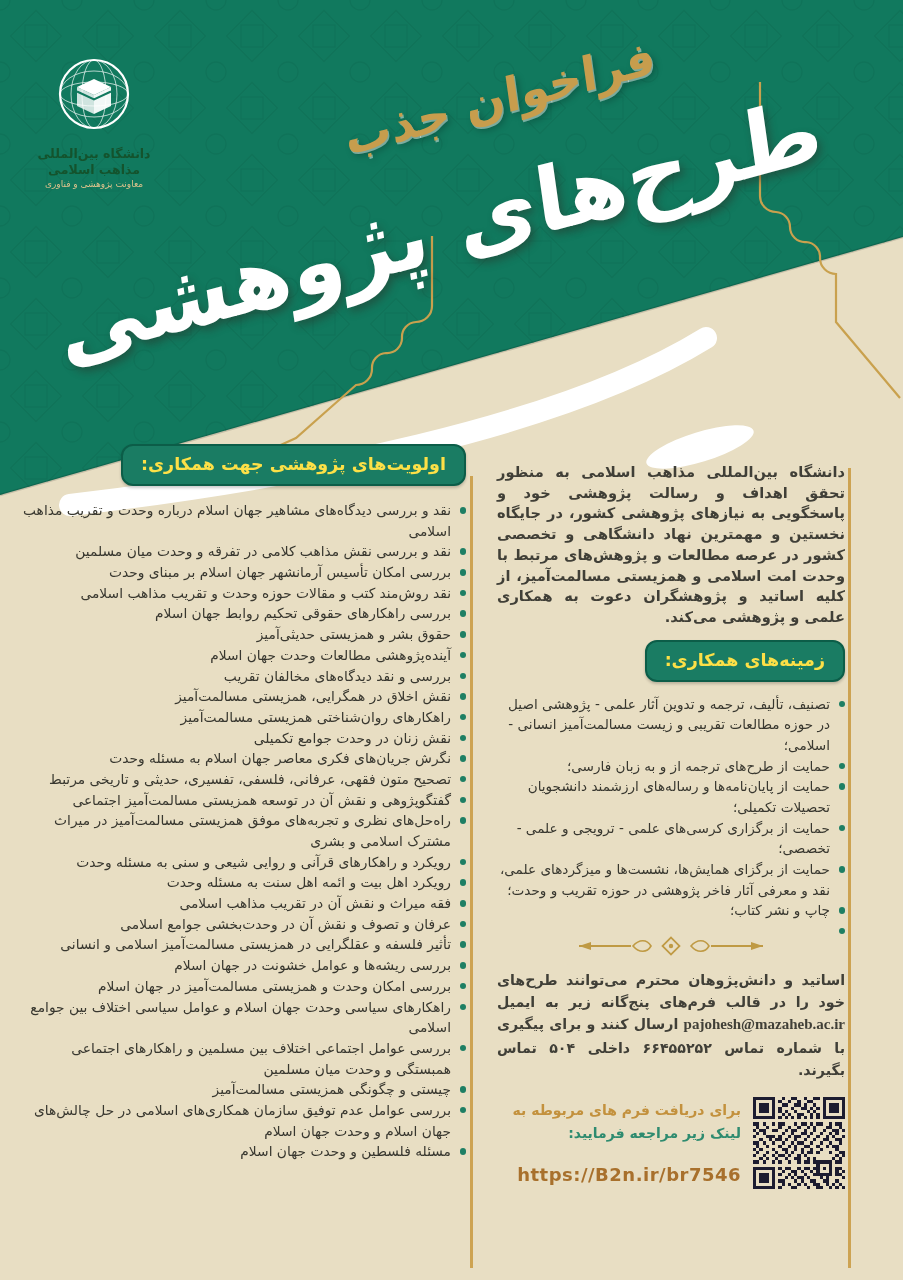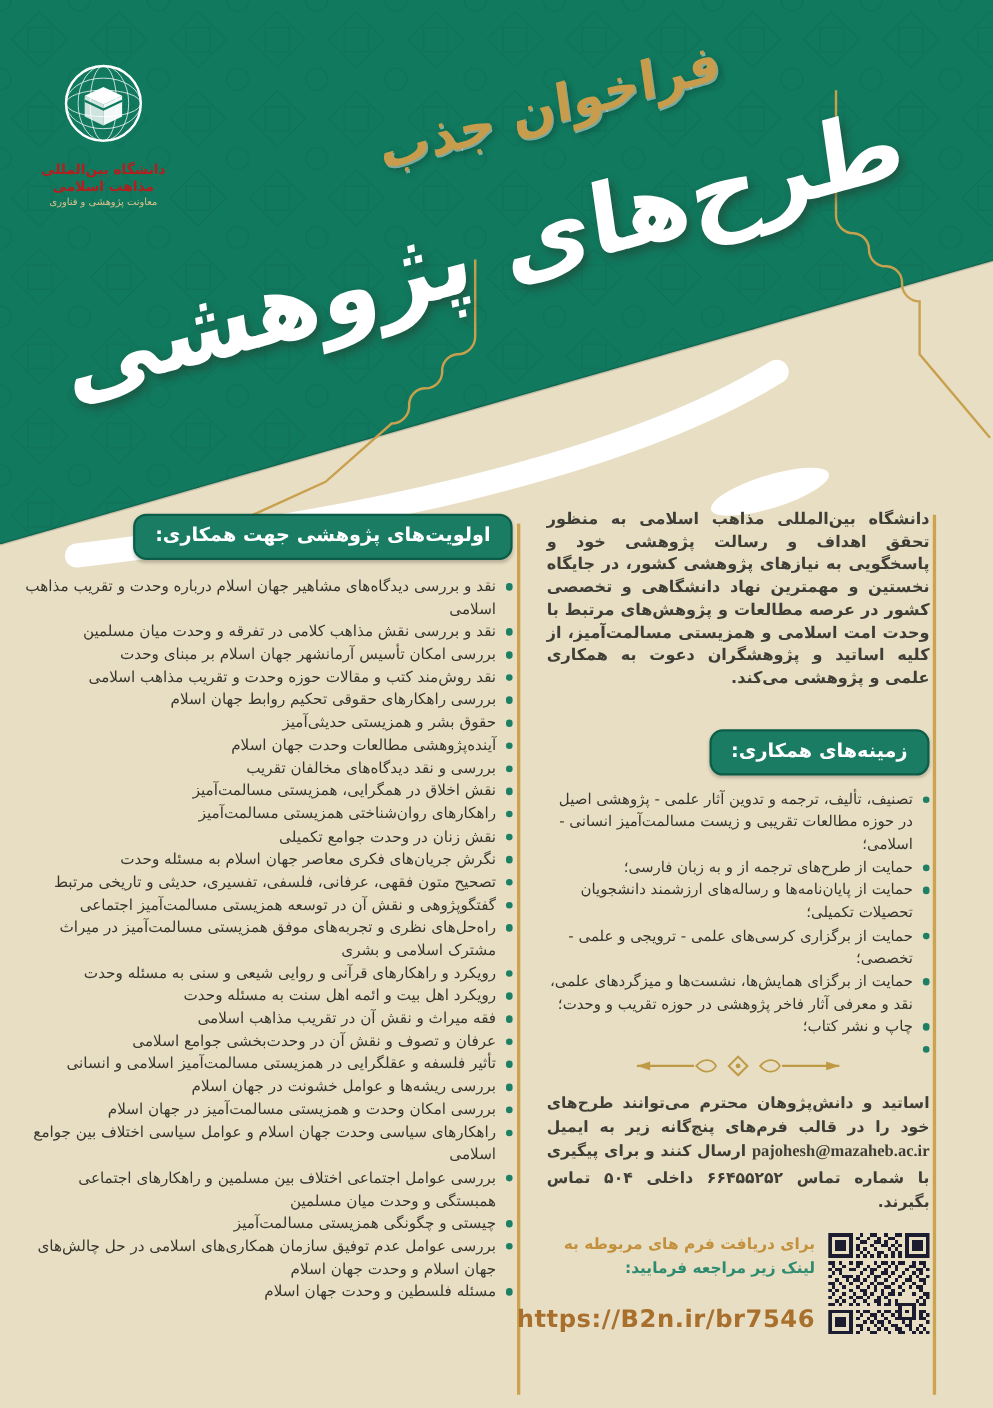--- a/index.html
+++ b/index.html
@@ -4,45 +4,44 @@
 <style>
   html,body{margin:0;padding:0;background:#555;}
   .poster{
     position:relative;width:903px;height:1280px;margin:0 auto;
     background:#e8dec3;overflow:hidden;direction:rtl;
     font-family:"DejaVu Sans",sans-serif;color:#3c3b33;
   }
   .bg-svg{position:absolute;inset:0;width:903px;height:1280px;display:block;}
   
   .logo{position:absolute;left:16px;top:56px;width:156px;text-align:center;z-index:5;}
-  .logo .org{margin-top:6px;font-size:12.5px;font-weight:bold;color:#b91c1c;line-height:1.25;}
+  .logo .org{margin-top:6px;font-size:12.5px;font-weight:bold;color:#14532d;line-height:1.25;}
   .logo .dept{margin-top:2px;font-size:9px;color:#dcc28c;}
   
   .cal-kicker{
     position:absolute;left:295px;top:70px;width:410px;z-index:4;
     transform:rotate(-15deg) skewX(-7deg);
     font-size:47px;font-weight:bold;color:#c79d4d;text-align:center;white-space:nowrap;
     text-shadow:1px 2px 0 rgba(255,255,255,.45),3px 4px 7px rgba(0,0,0,.25);
   }
   .cal-title{
     position:absolute;left:25px;top:178px;width:830px;z-index:4;
     transform:rotate(-15deg) skewX(-7deg);
     font-size:88px;font-weight:bold;color:#ffffff;text-align:center;white-space:nowrap;
     text-shadow:3px 5px 9px rgba(45,45,35,.45);
   }
   
   .gold-rule{position:absolute;width:3px;background:#cda352;z-index:2;}
   .rule-left{left:470px;top:476px;height:792px;}
   .rule-right{left:848px;top:468px;height:800px;}
   
   .badge{
-    display:inline-block;background:#1a7c63;border:2px solid #0c5d48;color:#ffffff;
+    display:inline-block;background:#1a7c63;border:2px solid #0c5d48;color:#fde047;
     font-size:17.5px;font-weight:bold;padding:8px 18px 10px;border-radius:12px;
     box-shadow:0 2px 3px rgba(0,0,0,.2);
-    margin-top:23px;
   }
   
   .col-left{position:absolute;left:22px;top:444px;width:444px;z-index:3;}
   .col-right{position:absolute;left:497px;top:462px;width:348px;z-index:3;}
   ul.blist{list-style:none;margin:14px 0 0;padding:0;}
   ul.blist li{position:relative;padding-right:15px;font-size:13.8px;line-height:1.5;color:#38372f;text-align:right;}
   ul.blist li .dot{position:absolute;right:0;top:7px;width:6.5px;height:6.5px;border-radius:50%;background:#1e7f64;}
   .col-right ul.blist{margin-top:12px;}
   .col-right ul.blist li{font-size:13.6px;line-height:1.52;}
   .intro{
@@ -57,21 +56,21 @@
     margin:12px 0 0;font-size:14.2px;font-weight:bold;line-height:1.56;color:#403f37;
     text-align:justify;text-align-last:right;
   }
   .contact .email{direction:ltr;unicode-bidi:embed;font-family:"Liberation Serif","DejaVu Serif",serif;font-size:15px;}
   
   .qr-row{display:flex;align-items:center;gap:12px;margin-top:16px;justify-content:flex-start;}
   .qr-box{flex:0 0 auto;}
   .qr-text{flex:1;text-align:right;padding-left:4px;}
   .qr-line1{font-size:14px;font-weight:bold;color:#c3913d;line-height:1.6;}
   .qr-line2{font-size:14px;font-weight:bold;color:#2e8b6f;line-height:1.6;}
-  .qr-url{direction:ltr;unicode-bidi:embed;font-size:22px;font-weight:bold;color:#a8702c;line-height:1.7;letter-spacing:.5px;margin-top:16px;}
+  .qr-url{direction:ltr;unicode-bidi:embed;font-size:18px;font-weight:bold;color:#a8702c;line-height:1.7;letter-spacing:.5px;margin-top:16px;}
 </style>
 </head>
 <body>
 
 <div class="poster">
 
   <svg class="bg-svg" viewBox="0 0 903 1280" xmlns="http://www.w3.org/2000/svg">
     <defs>
       <pattern id="girih" width="72" height="72" patternUnits="userSpaceOnUse">
         <g fill="none" stroke="#0d6b52" stroke-width="1.3">

